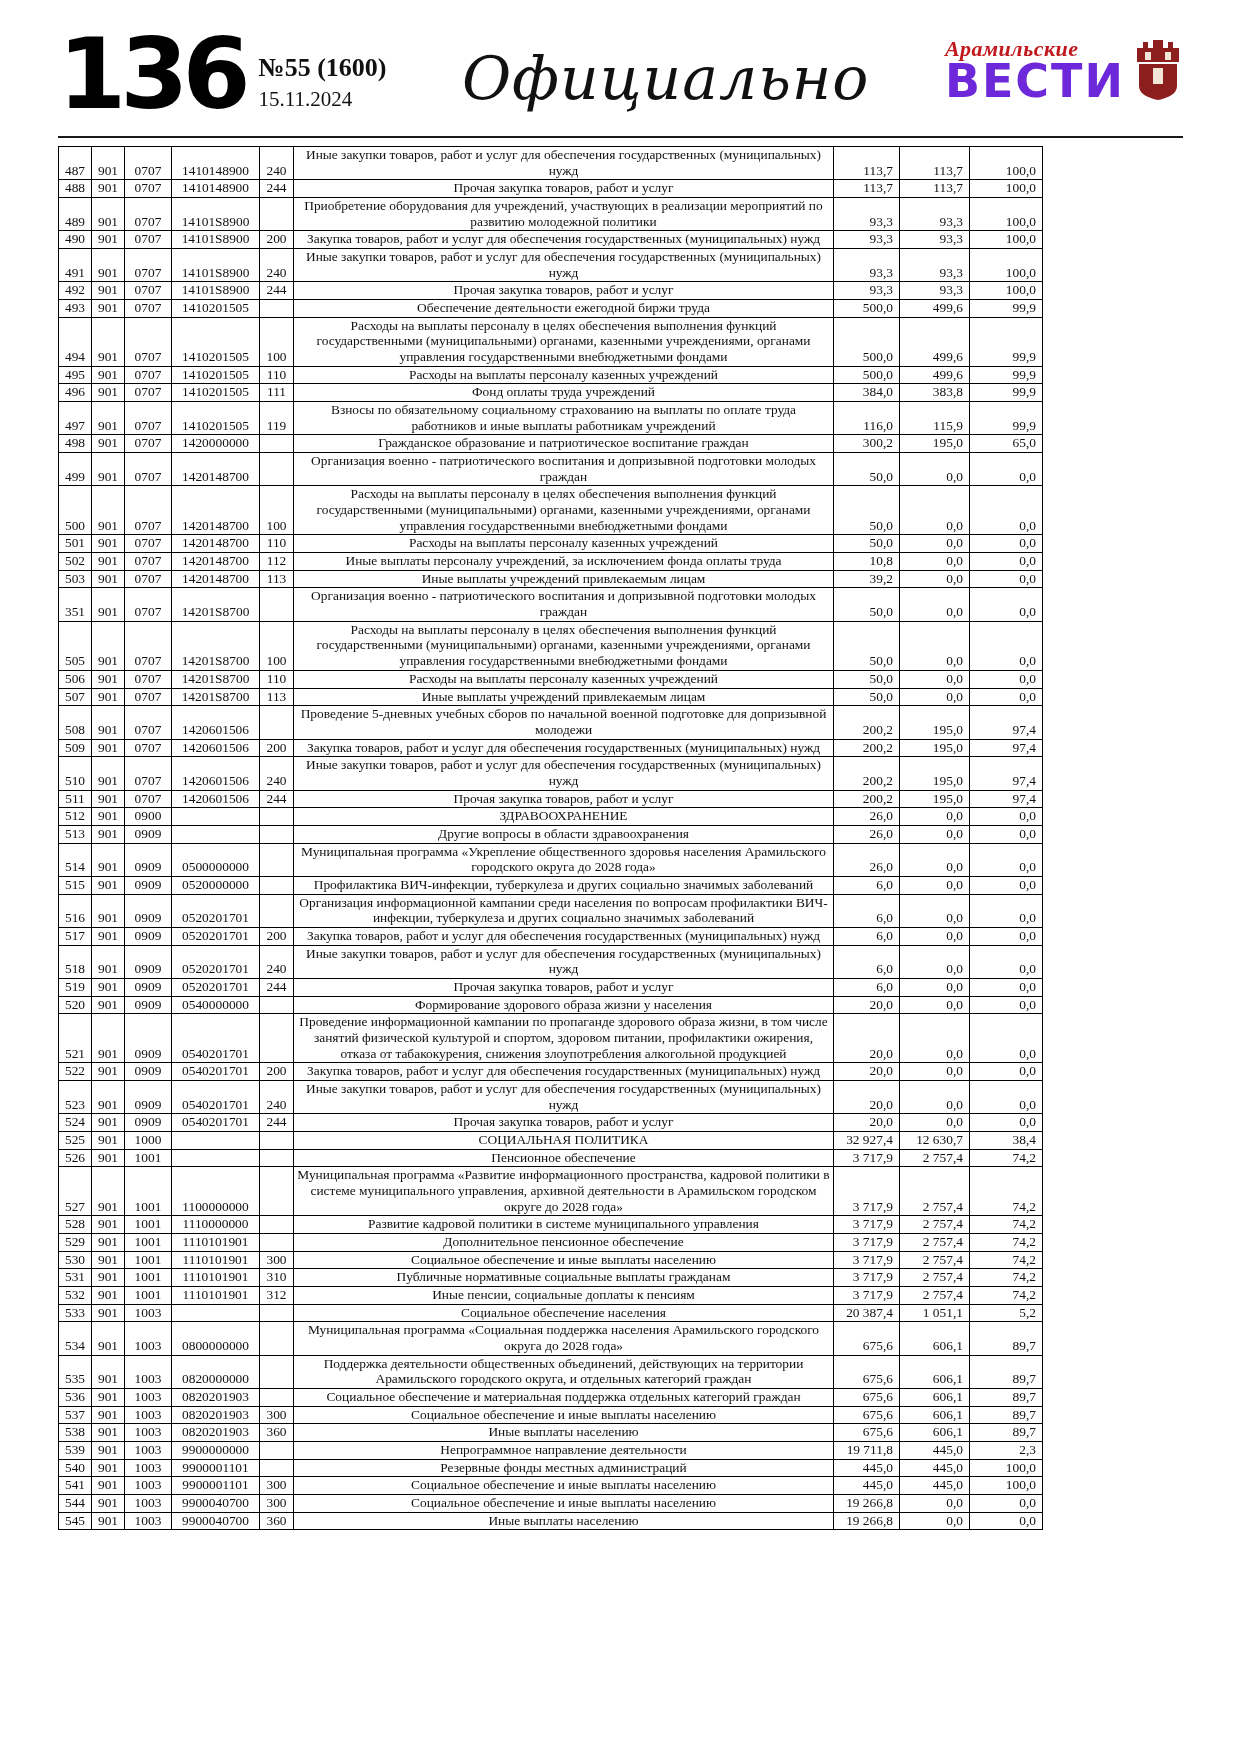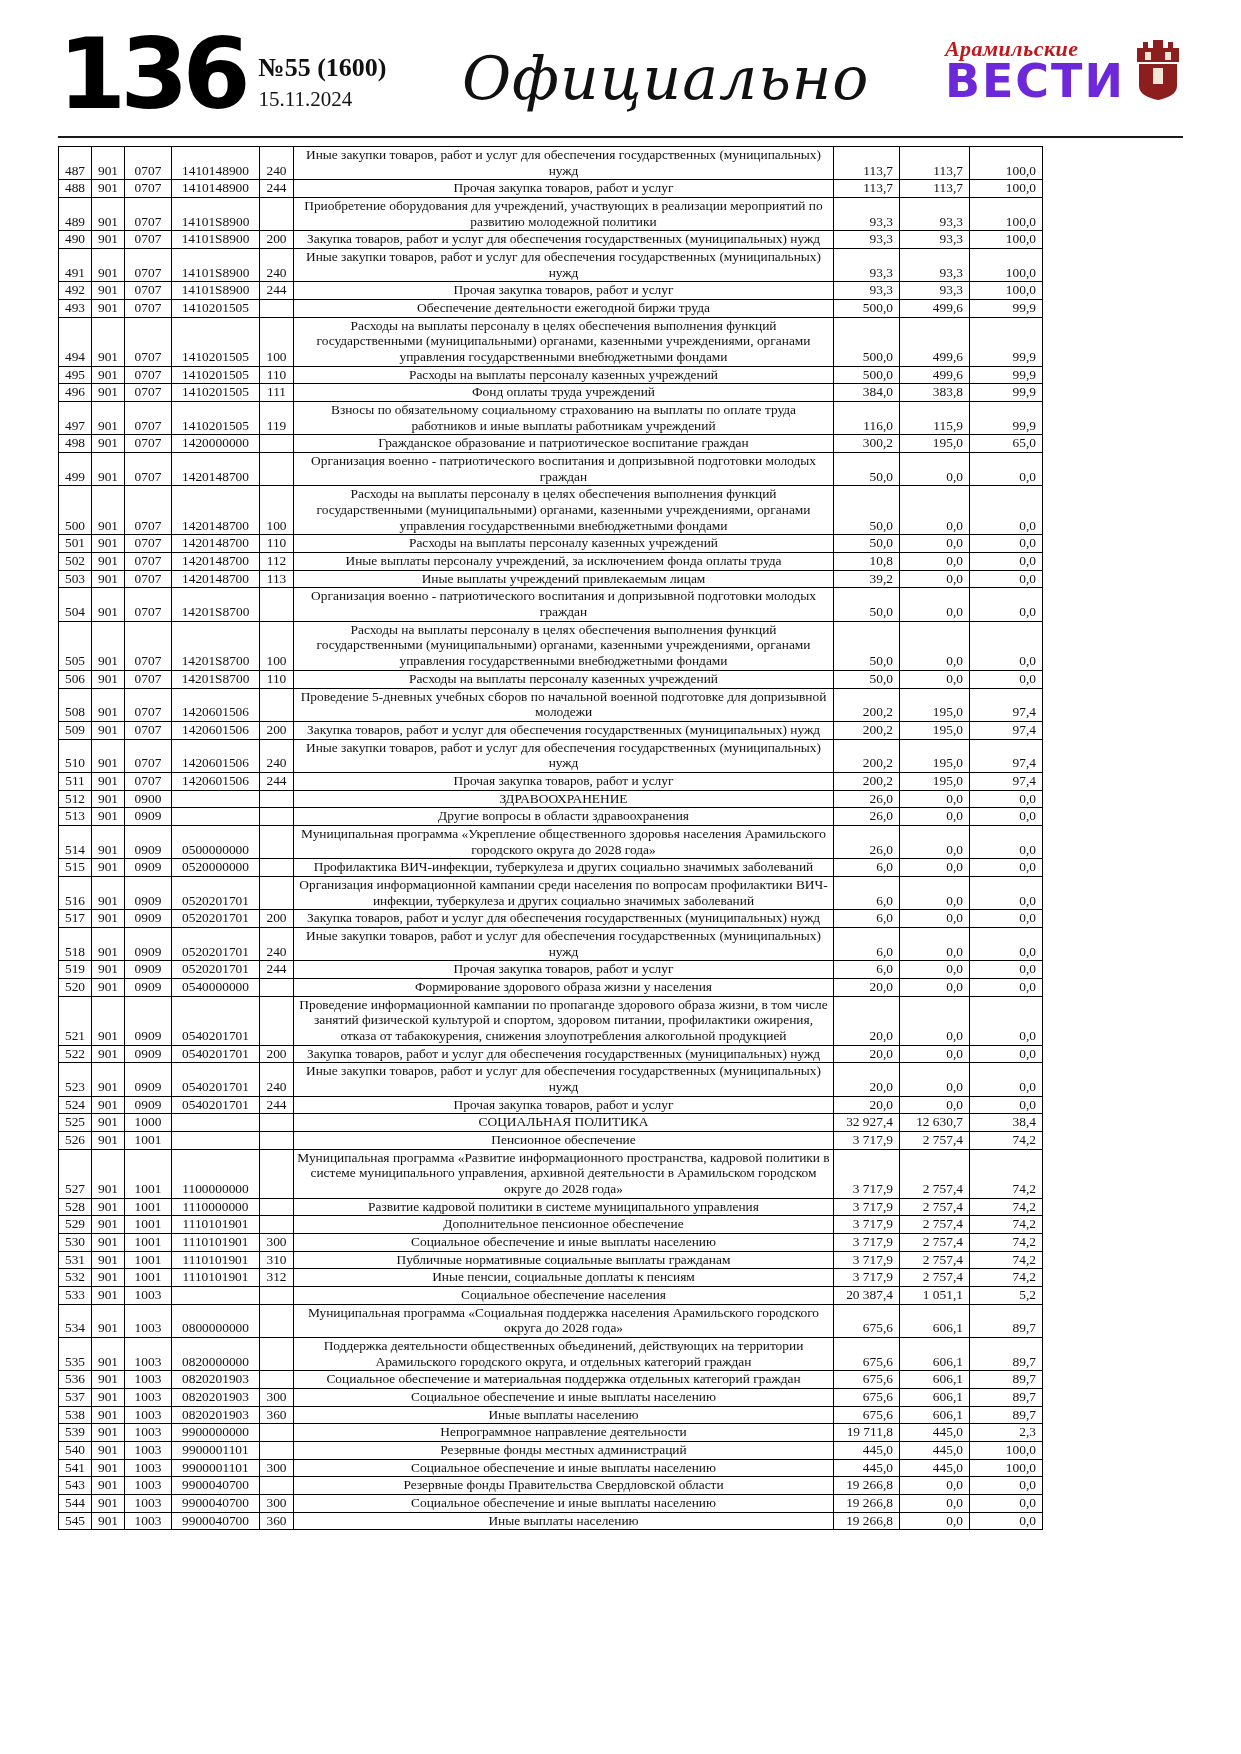--- a/index.html
+++ b/index.html
@@ -285,21 +285,21 @@
           <td class="c-a">901</td>
           <td class="c-b">0707</td>
           <td class="c-c">1420148700</td>
           <td class="c-d">113</td>
           <td class="c-name">Иные выплаты учреждений привлекаемым лицам</td>
           <td class="c-v1">39,2</td>
           <td class="c-v2">0,0</td>
           <td class="c-v3">0,0</td>
         </tr>
         <tr>
-          <td class="c-n">504</td>
+          <td class="c-n">351</td>
           <td class="c-a">901</td>
           <td class="c-b">0707</td>
           <td class="c-c">14201S8700</td>
           <td class="c-d"></td>
           <td class="c-name">Организация военно - патриотического воспитания и допризывной подготовки молодых граждан</td>
           <td class="c-v1">50,0</td>
           <td class="c-v2">0,0</td>
           <td class="c-v3">0,0</td>
         </tr>
         <tr>
@@ -313,20 +313,31 @@
           <td class="c-v2">0,0</td>
           <td class="c-v3">0,0</td>
         </tr>
         <tr>
           <td class="c-n">506</td>
           <td class="c-a">901</td>
           <td class="c-b">0707</td>
           <td class="c-c">14201S8700</td>
           <td class="c-d">110</td>
           <td class="c-name">Расходы на выплаты персоналу казенных учреждений</td>
+          <td class="c-v1">50,0</td>
+          <td class="c-v2">0,0</td>
+          <td class="c-v3">0,0</td>
+        </tr>
+        <tr>
+          <td class="c-n">507</td>
+          <td class="c-a">901</td>
+          <td class="c-b">0707</td>
+          <td class="c-c">14201S8700</td>
+          <td class="c-d">113</td>
+          <td class="c-name">Иные выплаты учреждений привлекаемым лицам</td>
           <td class="c-v1">50,0</td>
           <td class="c-v2">0,0</td>
           <td class="c-v3">0,0</td>
         </tr>
         <tr>
           <td class="c-n">508</td>
           <td class="c-a">901</td>
           <td class="c-b">0707</td>
           <td class="c-c">1420601506</td>
           <td class="c-d"></td>
@@ -692,31 +703,20 @@
           <td class="c-a">901</td>
           <td class="c-b">1003</td>
           <td class="c-c">9900001101</td>
           <td class="c-d">300</td>
           <td class="c-name">Социальное обеспечение и иные выплаты населению</td>
           <td class="c-v1">445,0</td>
           <td class="c-v2">445,0</td>
           <td class="c-v3">100,0</td>
         </tr>
         <tr>
-          <td class="c-n">543</td>
-          <td class="c-a">901</td>
-          <td class="c-b">1003</td>
-          <td class="c-c">9900040700</td>
-          <td class="c-d"></td>
-          <td class="c-name">Резервные фонды Правительства Свердловской области</td>
-          <td class="c-v1">19 266,8</td>
-          <td class="c-v2">0,0</td>
-          <td class="c-v3">0,0</td>
-        </tr>
-        <tr>
           <td class="c-n">544</td>
           <td class="c-a">901</td>
           <td class="c-b">1003</td>
           <td class="c-c">9900040700</td>
           <td class="c-d">300</td>
           <td class="c-name">Социальное обеспечение и иные выплаты населению</td>
           <td class="c-v1">19 266,8</td>
           <td class="c-v2">0,0</td>
           <td class="c-v3">0,0</td>
         </tr>

